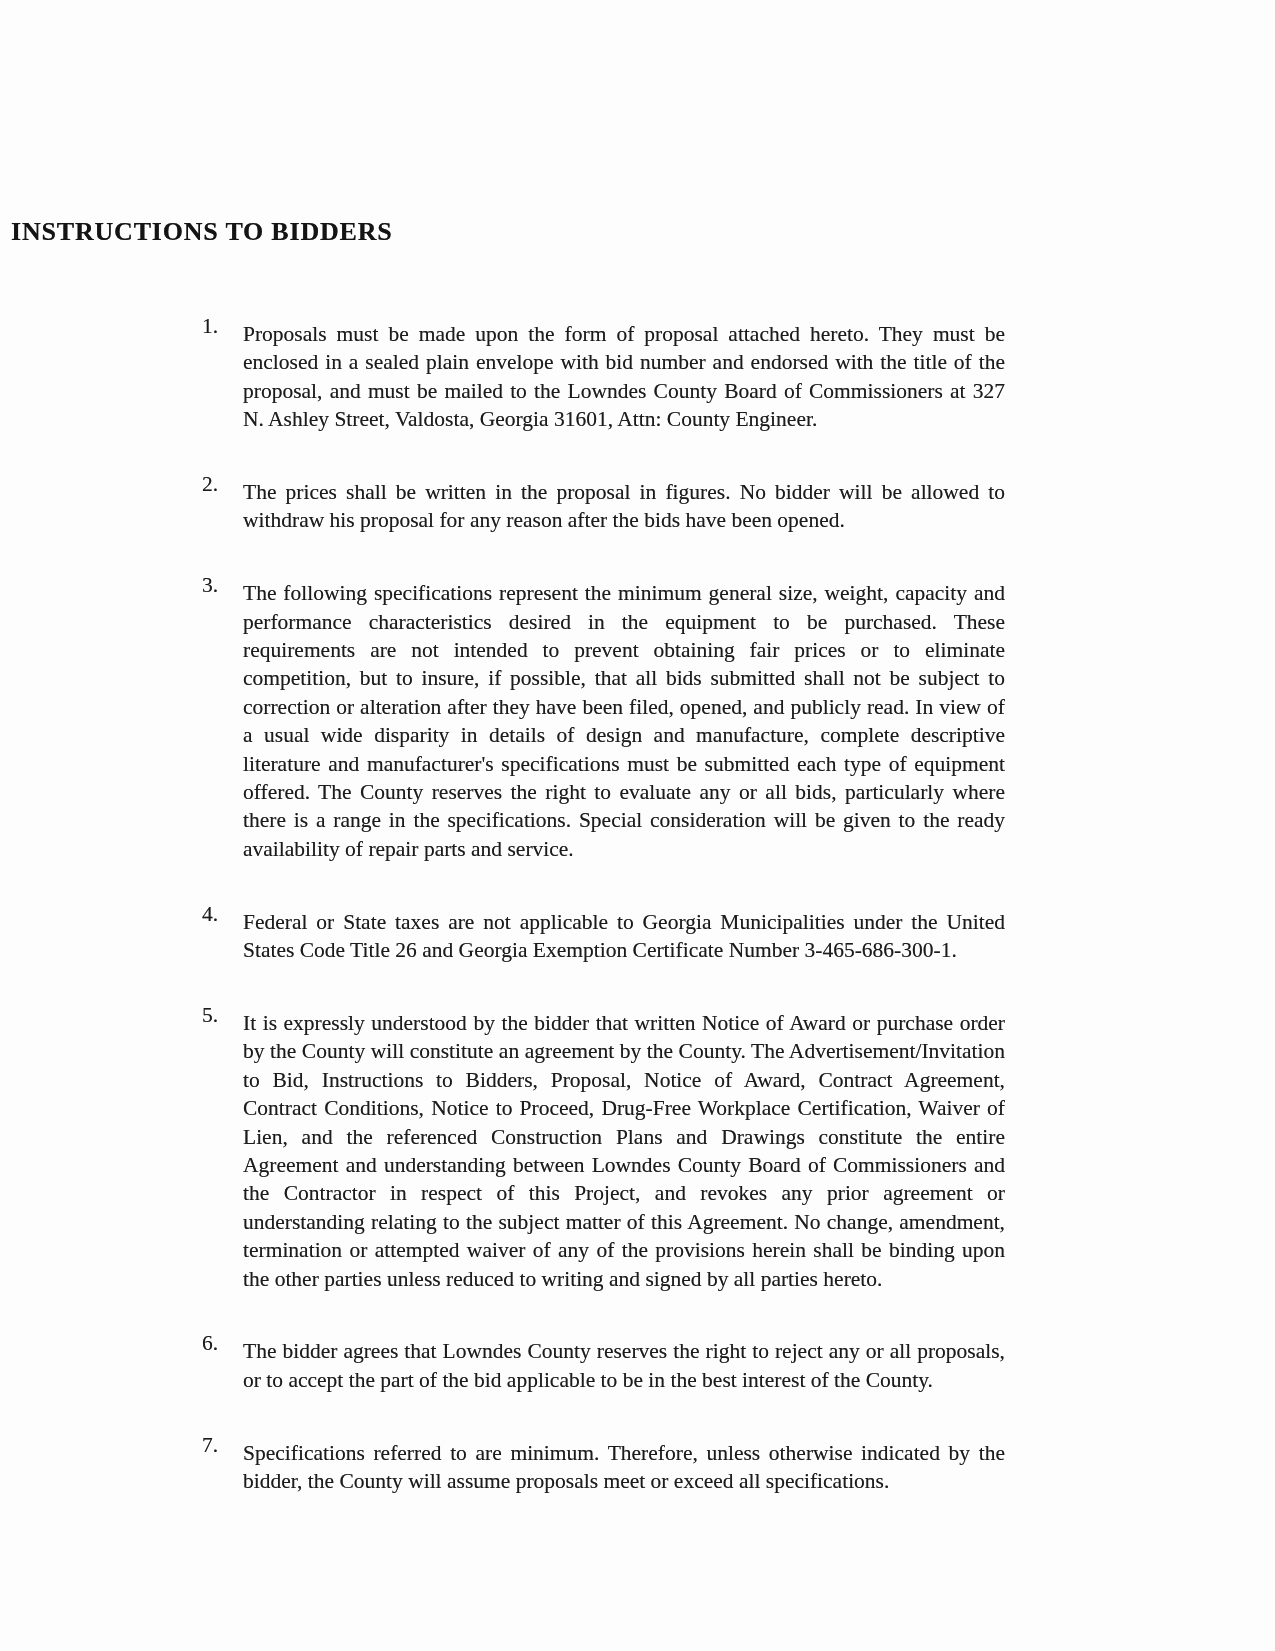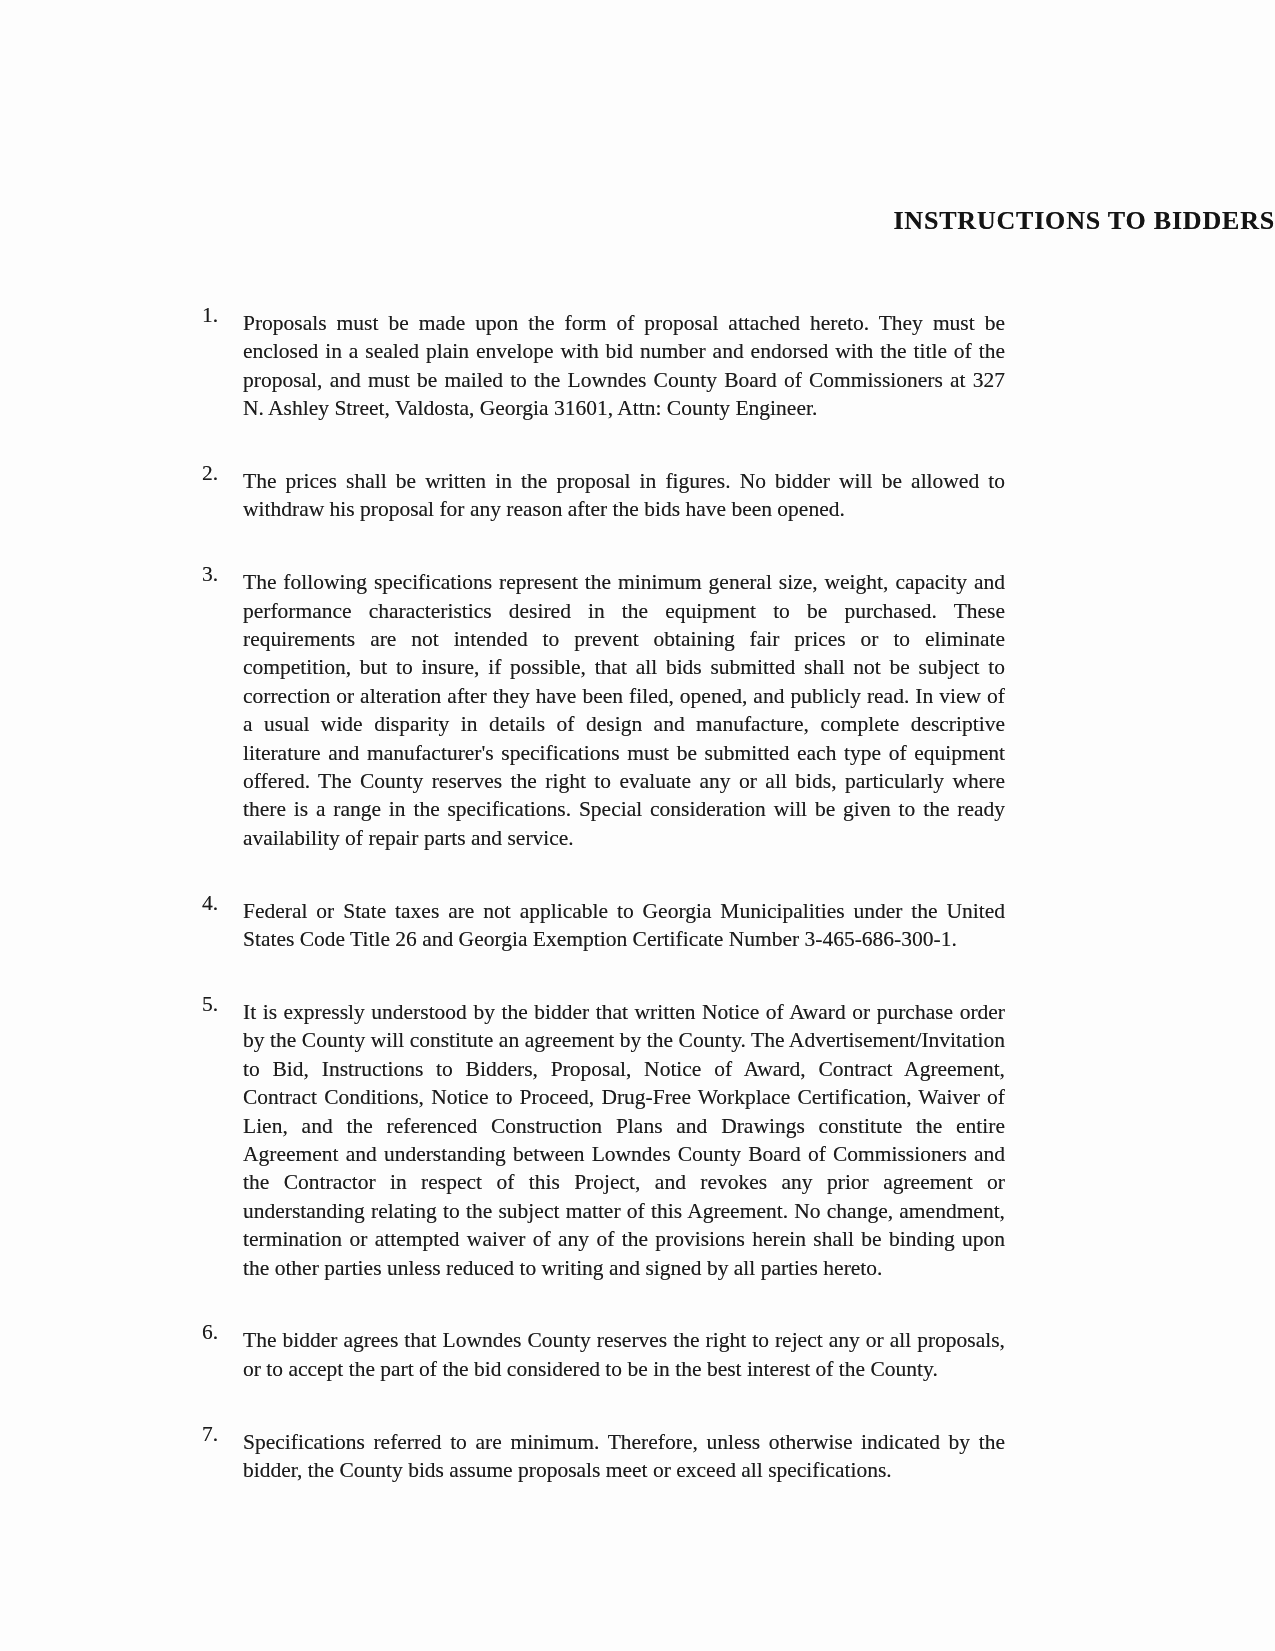--- a/index.html
+++ b/index.html
@@ -12,22 +12,22 @@
     width: 1275px;
     height: 1651px;
     background: #fdfdfd;
     font-family: "Liberation Serif", serif;
     color: #1c1c1c;
     box-sizing: border-box;
     padding-top: 205px;
     overflow: hidden;
   }
   .doc-title {
-    margin: 0;
-    text-align: right;
+    margin: 11px;
+    text-align: left;
     font-size: 26px;
     line-height: 32px;
     font-weight: 700;
     letter-spacing: 0.8px;
     color: #141414;
     
     text-shadow: 0 0 0.5px rgba(20,20,20,0.6);
   }
   .instruction-list {
     list-style: none;
@@ -82,23 +82,23 @@
       <p class="item-text">Federal or State taxes are not applicable to Georgia Municipalities under the United States Code Title 26 and Georgia Exemption Certificate Number 3-465-686-300-1.</p>
     </li>
 
     <li class="instruction-item">
       <span class="item-number">5.</span>
       <p class="item-text">It is expressly understood by the bidder that written Notice of Award or purchase order by the County will constitute an agreement by the County.  The Advertisement/Invitation to Bid, Instructions to Bidders, Proposal, Notice of Award, Contract Agreement, Contract Conditions, Notice to Proceed, Drug-Free Workplace Certification, Waiver of Lien, and the referenced Construction Plans and Drawings constitute the entire Agreement and understanding between Lowndes County Board of Commissioners and the Contractor in respect of this Project, and revokes any prior agreement or understanding relating to the subject matter of this Agreement.  No change, amendment, termination or attempted waiver of any of the provisions herein shall be binding upon the other parties unless reduced to writing and signed by all parties hereto.</p>
     </li>
 
     <li class="instruction-item">
       <span class="item-number">6.</span>
-      <p class="item-text">The bidder agrees that Lowndes County reserves the right to reject any or all proposals, or to accept the part of the bid considered to be in the best interest of the County.</p>
+      <p class="item-text">The bidder agrees that Lowndes County reserves the right to reject any or all proposals, or to accept the part of the bid applicable to be in the best interest of the County.</p>
     </li>
 
     <li class="instruction-item">
       <span class="item-number">7.</span>
-      <p class="item-text">Specifications referred to are minimum.  Therefore, unless otherwise indicated by the bidder, the County bids assume proposals meet or exceed all specifications.</p>
+      <p class="item-text">Specifications referred to are minimum.  Therefore, unless otherwise indicated by the bidder, the County will assume proposals meet or exceed all specifications.</p>
     </li>
 
   </ol>
 
 </div>
 
 </body></html>

